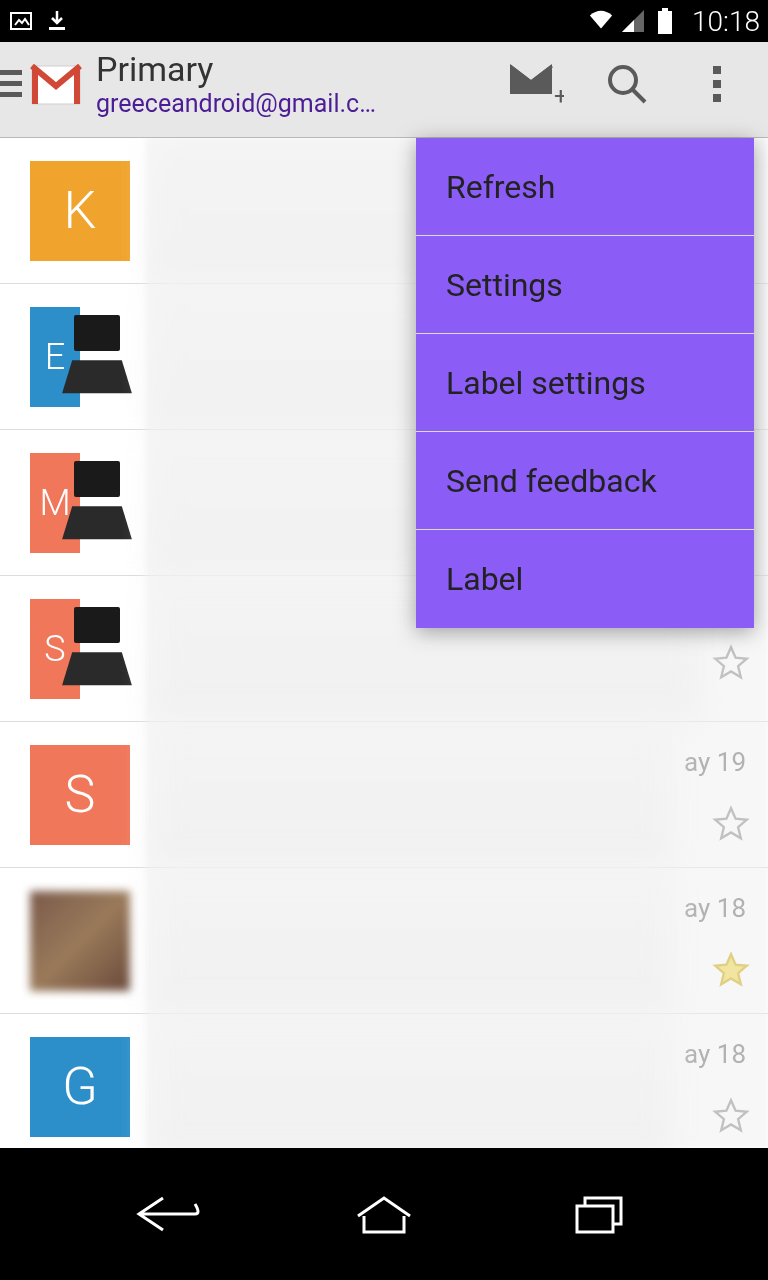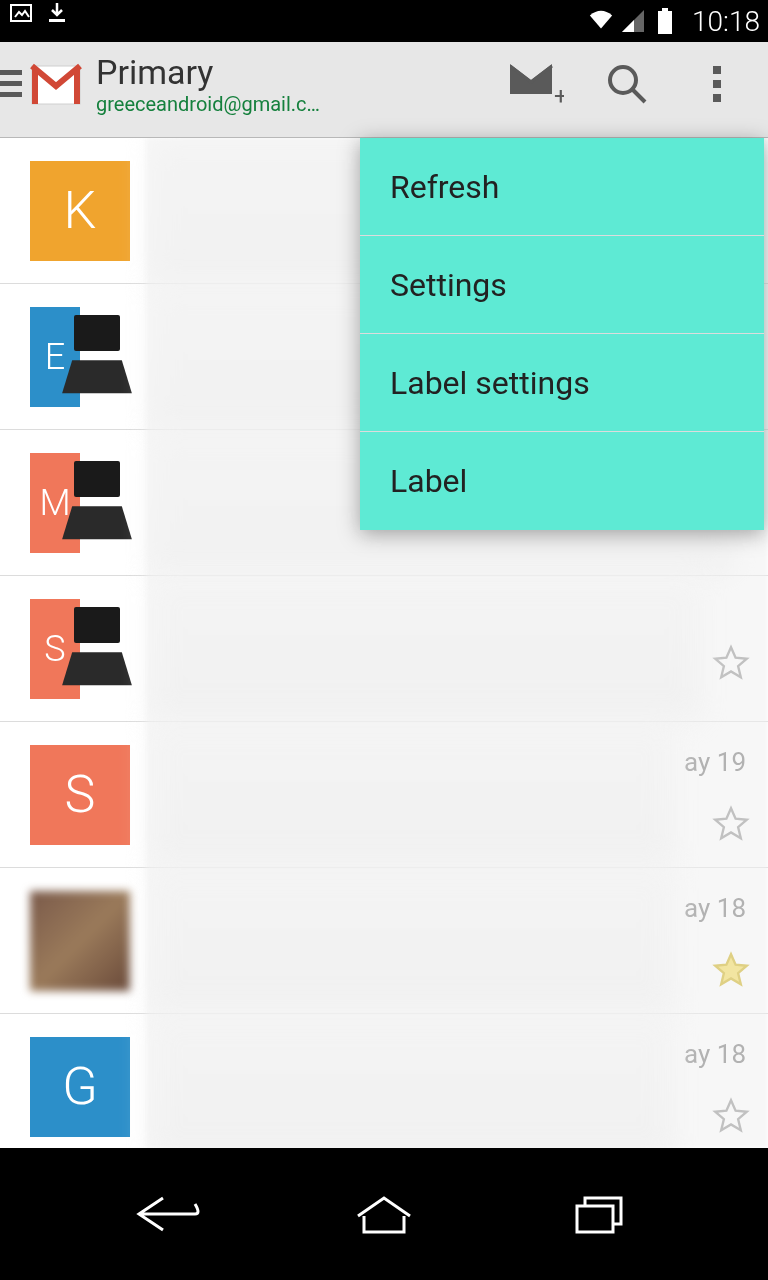--- a/index.html
+++ b/index.html
@@ -1,49 +1,49 @@
 <!DOCTYPE html>
 <html><head>
 <meta charset="utf-8">
 <style>
 * { margin: 0; padding: 0; box-sizing: border-box; font-family: Roboto, Arial, sans-serif; }
 html, body { width: 768px; height: 1280px; overflow: hidden; background: #000; }
 
-.status-bar { height: 42px; background: #000; color: #fff; display: flex; padding: 0 8px; }
+.status-bar { height: 42px; background: #000; color: #fff; display: flex; align-items: center; padding: 0 8px; }
 .status-left { display: flex; gap: 10px; }
 .status-right { margin-left: auto; display: flex; align-items: center; gap: 6px; }
 .status-icon { width: 26px; height: 26px; display: flex; align-items: center; justify-content: center; }
 .status-time { font-size: 28px; font-weight: 300; margin-left: 8px; }
 
 .action-bar { height: 96px; background: #e7e7e7; border-bottom: 1px solid #b8b8b8; display: flex; align-items: center; padding: 0 6px 12px 0; }
 .hamburger { width: 22px; height: 50px; display: flex; flex-direction: column; justify-content: center; gap: 6px; padding-left: 0; }
 .hamburger span { height: 5px; background: #5a5a5a; }
 .gmail-icon { width: 56px; height: 56px; margin-left: 6px; position: relative; }
 .title-block { margin-left: 12px; flex: 1; overflow: hidden; }
 .title-main { font-size: 34px; color: #333; }
-.title-sub { font-size: 20px; color: #15803d; white-space: nowrap; overflow: hidden; text-overflow: ellipsis; max-width: 340px; }
+.title-sub { font-size: 25px; color: #4c1d95; white-space: nowrap; overflow: hidden; text-overflow: ellipsis; max-width: 340px; }
 .action-btn { width: 90px; height: 90px; display: flex; align-items: center; justify-content: center; }
 
 .mail-list { height: 1010px; background: #fff; overflow: hidden; position: relative; }
 .mail-row { height: 146px; border-bottom: 1px solid #dcdcdc; display: flex; align-items: center; padding: 0 18px 0 30px; position: relative; }
 .avatar { width: 100px; height: 100px; display: flex; align-items: center; justify-content: center; font-size: 52px; color: #fff; font-weight: 300; flex-shrink: 0; }
 .avatar.small { width: 50px; height: 100px; font-size: 36px; }
 .laptop { width: 60px; height: 100px; position: relative; margin-left: -10px; }
 .laptop::before { content: ''; position: absolute; top: 8px; left: 4px; width: 46px; height: 36px; background: #1a1a1a; border-radius: 2px; }
 .laptop::after { content: ''; position: absolute; top: 46px; left: -2px; width: 58px; height: 42px; background: #2a2a2a; transform: perspective(80px) rotateX(40deg); }
 .photo-avatar { width: 100px; height: 100px; background: linear-gradient(135deg, #7a5a4a, #9a7a5a, #6a4a3a); filter: blur(4px); flex-shrink: 0; }
 
 .row-content { flex: 1; height: 100%; margin-left: 20px; filter: blur(14px); background: linear-gradient(#f5f5f5, #ececec); opacity: 0.7; }
 .row-right { display: flex; flex-direction: column; align-items: flex-end; gap: 28px; margin-left: 10px; }
 .row-date { font-size: 26px; color: #666; margin-right: 4px; }
 .star { width: 38px; height: 38px; }
 
 .blur-overlay { position: absolute; top: 0; left: 146px; right: 0; bottom: 0; background: rgba(240,240,240,0.55); filter: blur(2px); pointer-events: none; }
 
-.popup-menu { position: absolute; top: 138px; right: 4px; width: 404px; background: #5eead4; box-shadow: 0 4px 20px rgba(0,0,0,0.35); z-index: 100; }
+.popup-menu { position: absolute; top: 138px; right: 14px; width: 338px; background: #8b5cf6; box-shadow: 0 4px 20px rgba(0,0,0,0.35); z-index: 100; }
 .menu-item { height: 98px; display: flex; align-items: center; padding-left: 30px; font-size: 32px; color: #222; border-bottom: 1px solid #dcdcdc; }
 .menu-item:last-child { border-bottom: none; }
 
 .nav-bar { height: 132px; background: #000; display: flex; align-items: center; justify-content: space-around; padding: 0 60px; }
 .nav-btn { width: 110px; height: 70px; display: flex; align-items: center; justify-content: center; }
 </style>
 </head>
 <body>
 
 <div class="status-bar">
@@ -201,20 +201,23 @@
   <div class="menu-item">
       <span>Refresh</span>
     </div>
   <div class="menu-item">
       <span>Settings</span>
     </div>
   <div class="menu-item">
       <span>Label settings</span>
     </div>
   <div class="menu-item">
+      <span>Send feedback</span>
+    </div>
+  <div class="menu-item">
       <span>Label</span>
     </div>
 </div>
 
 <div class="nav-bar">
   <div class="nav-btn">
     <svg width="70" height="44" viewBox="0 0 70 44" fill="none" stroke="#fff" stroke-width="3">
         <path d="M30 6 L6 22 L30 38 M6 22 L62 22 Q68 22 62 12"></path>
       </svg>
   </div>

